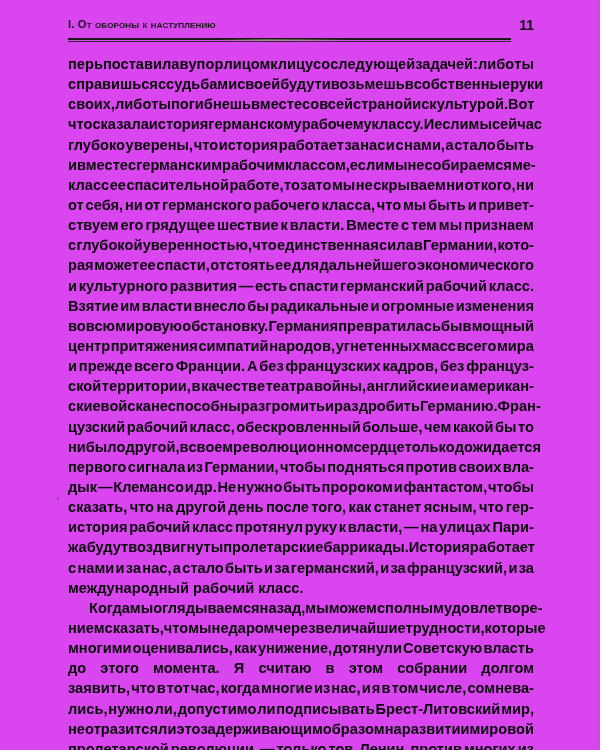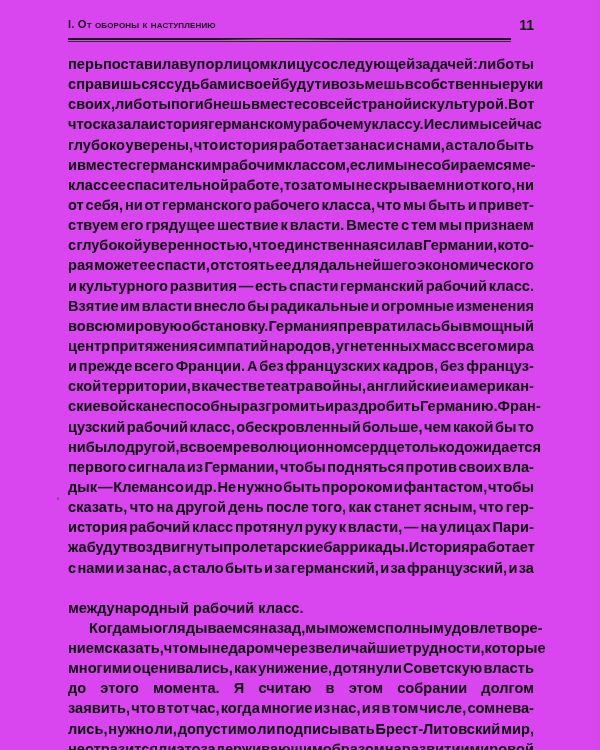--- a/index.html
+++ b/index.html
@@ -105,21 +105,20 @@
   
   .tline.justify {
     display: flex;
     justify-content: space-between;
     white-space: nowrap;
   }
   .tline.justify > span { display: inline-block; }
   
   .tline.flush {
     display: block;
-    margin-top: 20px;
   }
   .tline.indent {
     padding-left: 21px;
   }
   .tline.indent.justify {
     padding-left: 21px;
   }
 
   
   .margin-speck {

